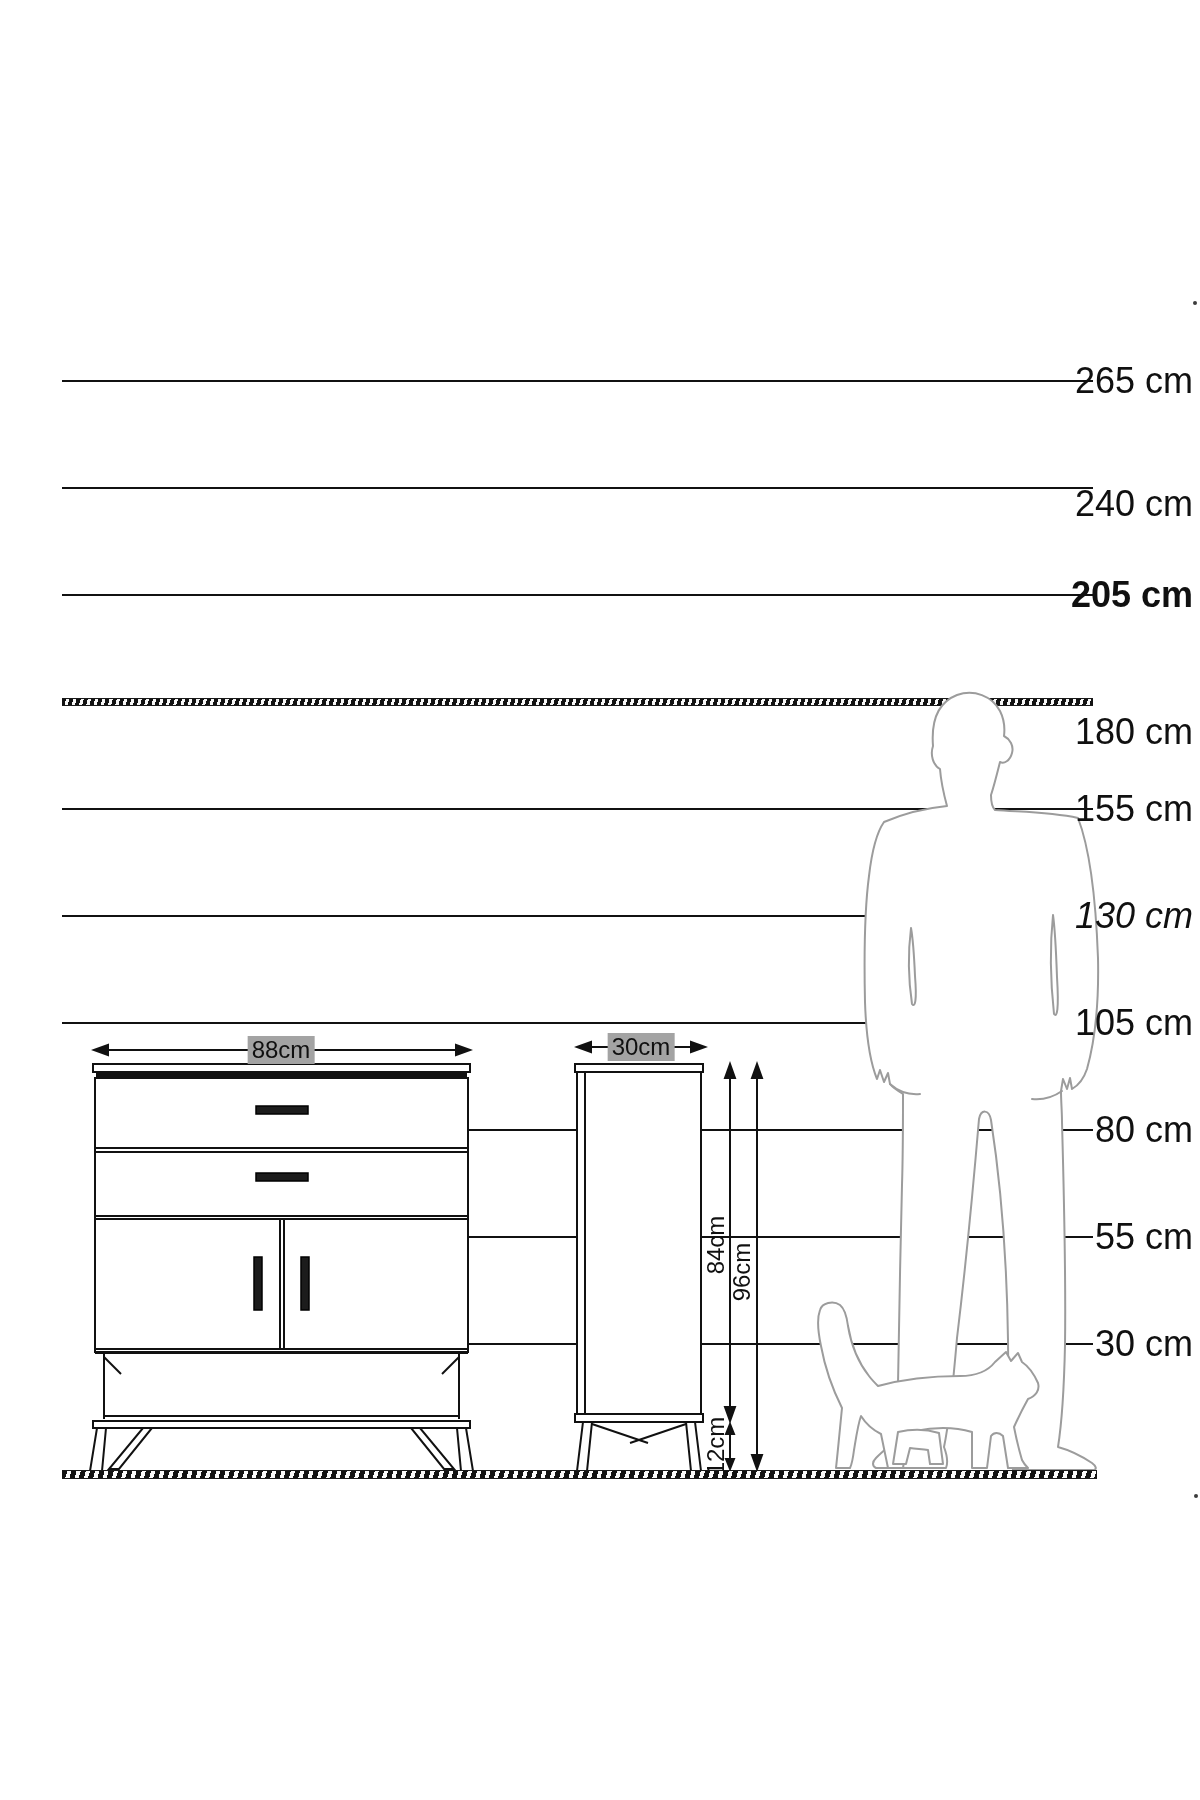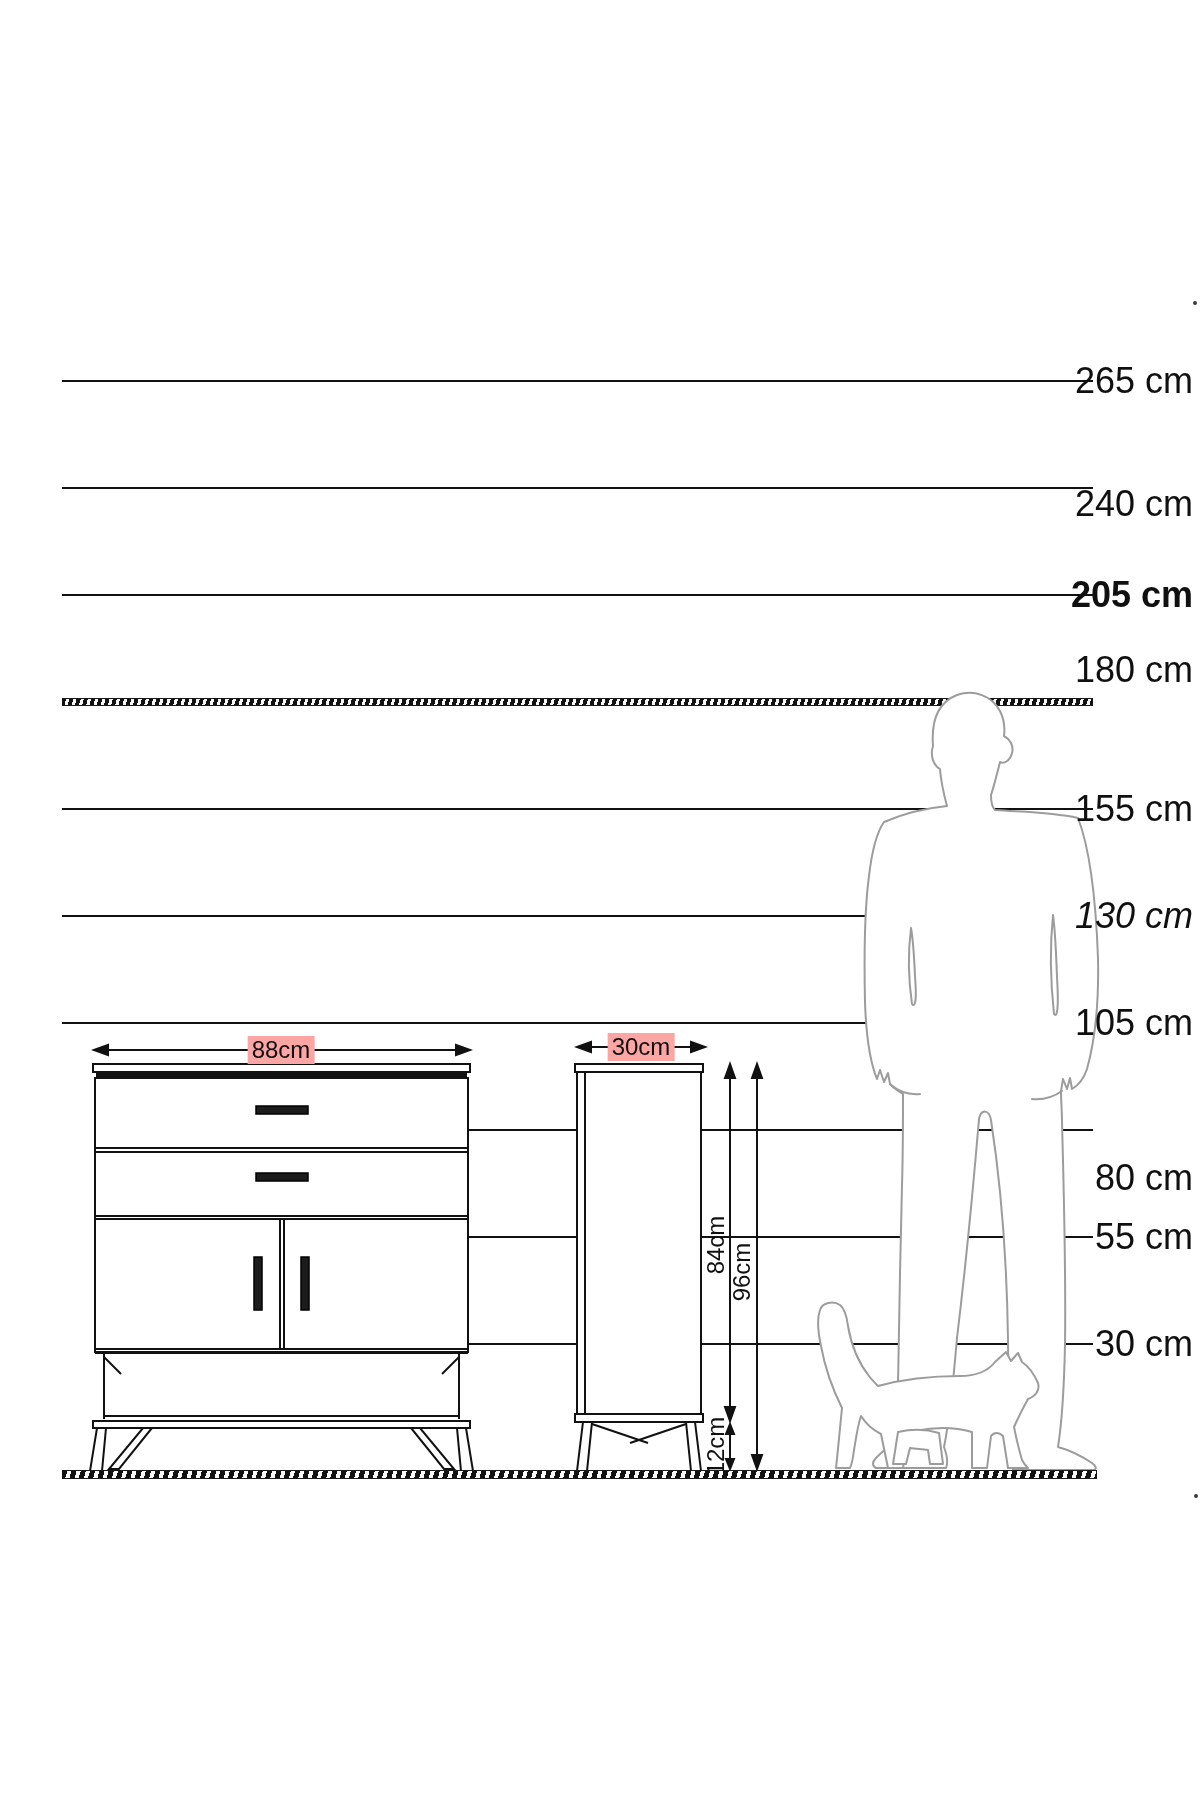--- a/index.html
+++ b/index.html
@@ -16,21 +16,21 @@
   .groundline{
     position:absolute;height:9px;left:62px;top:1470px;width:1035px;
     background:repeating-linear-gradient(105deg,#121212 0 5px,#fafafa 5px 9px);
     border-top:1px solid #1a1a1a;border-bottom:1px solid #1a1a1a;box-sizing:border-box;
   }
   .scale-label{
     position:absolute;left:1013px;width:180px;height:32px;line-height:32px;
     text-align:right;font-size:36px;color:#101010;white-space:nowrap;
   }
   .dim-label{
-    position:absolute;font-size:24px;color:#101010;background:#fca5a5;
+    position:absolute;font-size:24px;color:#101010;background:#a3a3a3;
     padding:0 4px;white-space:nowrap;transform:translate(-50%,-50%);
   }
   .dim-label-v{
     position:absolute;font-size:24px;color:#101010;white-space:nowrap;
     width:64px;height:26px;line-height:26px;text-align:center;
     transform:rotate(-90deg);transform-origin:center center;background:transparent;
   }
   .dot{position:absolute;width:4px;height:4px;border-radius:50%;background:#3c3c3c;}
   svg{position:absolute;left:0;top:0;}
 </style>
@@ -195,23 +195,23 @@
   <span class="dim-label" style="left:641px;top:1047px;">30cm</span>
   <span class="dim-label-v" style="left:684px;top:1232px;">84cm</span>
   <span class="dim-label-v" style="left:710px;top:1259px;">96cm</span>
   <span class="dim-label-v" style="left:684px;top:1433px;">12cm</span>
 
   <div class="groundline"></div>
 
   <div class="scale-label" style="top:365px;">265 cm</div>
   <div class="scale-label" style="top:488px;">240 cm</div>
   <div class="scale-label" style="top:579px;font-weight:bold;">205 cm</div>
-  <div class="scale-label" style="top:654px;">180 cm</div>
+  <div class="scale-label" style="top:716px;">180 cm</div>
   <div class="scale-label" style="top:793px;">155 cm</div>
   <div class="scale-label" style="top:900px;font-style:italic;">130 cm</div>
   <div class="scale-label" style="top:1007px;">105 cm</div>
-  <div class="scale-label" style="top:1114px;margin-top:48px;">80 cm</div>
+  <div class="scale-label" style="top:1114px;">80 cm</div>
   <div class="scale-label" style="top:1221px;">55 cm</div>
   <div class="scale-label" style="top:1328px;">30 cm</div>
 
   <div class="dot" style="left:1193px;top:301px;"></div>
   <div class="dot" style="left:1194px;top:1494px;"></div>
 </div>
 
 </body></html>

